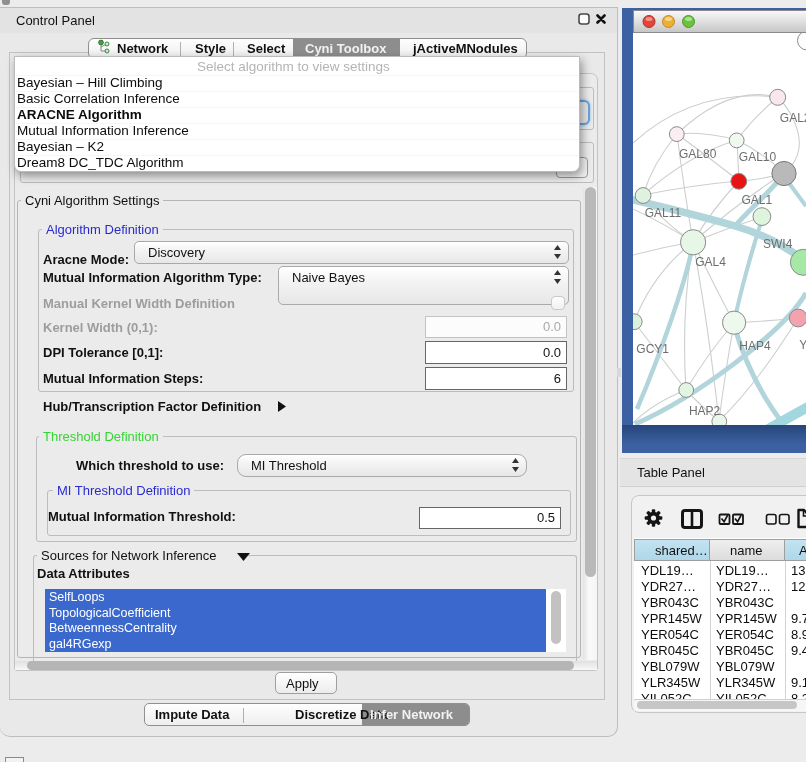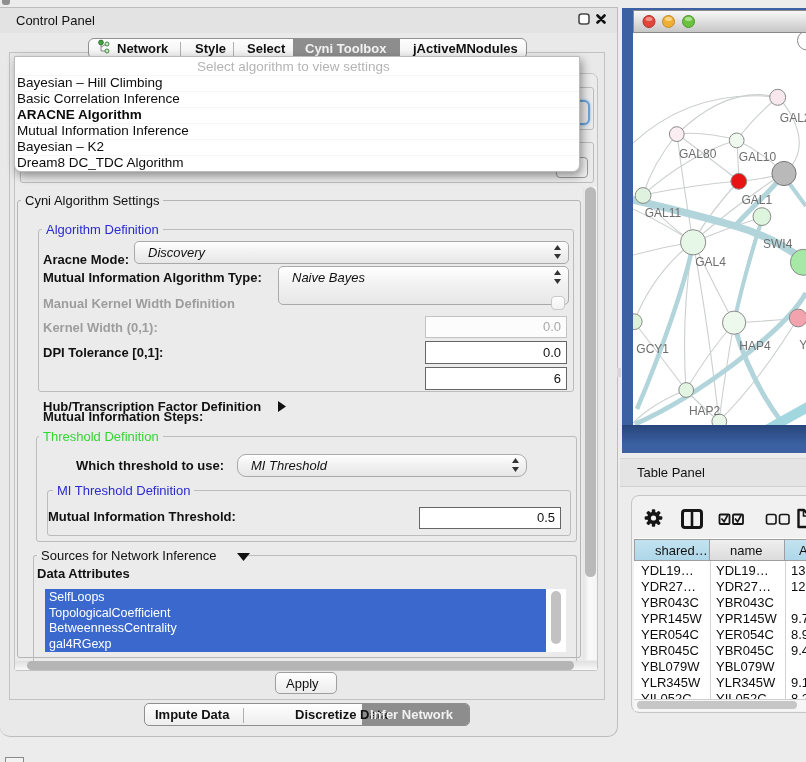--- a/index.html
+++ b/index.html
@@ -5,21 +5,21 @@
   html,body{margin:0;padding:0;}
   body{width:806px;height:762px;background:#ececec;overflow:hidden;position:relative;
        font-family:"Liberation Sans",sans-serif;-webkit-font-smoothing:antialiased;}
   .abs{position:absolute;box-sizing:border-box;}
   .lbl{position:absolute;font-size:13px;color:#111;white-space:nowrap;}
   .bold{font-weight:bold;}
   .dis{color:#9d9d9d;}
   .combo{position:absolute;box-sizing:border-box;border:1px solid #a9a9a9;border-radius:5px;
          background:linear-gradient(#ffffff,#f2f2f2 45%,#e7e7e7);
          font-size:13px;color:#111;}
-  .combo .ctext{position:absolute;left:13px;top:3px;font-style:italic;}
+  .combo .ctext{position:absolute;left:13px;top:3px;}
   .combo .arrows{position:absolute;right:6px;top:2px;width:9px;height:16px;}
   .field{position:absolute;box-sizing:border-box;background:#fff;font-size:13px;color:#111;
          text-align:right;}
   .group{position:absolute;box-sizing:border-box;border:1px solid #bcbcbc;border-radius:3px;}
   .gtitle{position:absolute;font-size:13px;background:#ebebeb;padding:0 4px;white-space:nowrap;}
 </style>
 </head>
 <body>
 
 <div class="abs" style="left:2px;top:0;width:8px;height:5px;background:#8f8f8f;border-radius:0 0 3px 3px;"></div>
@@ -88,21 +88,21 @@
 
 <div class="lbl bold dis" style="left:43px;top:296px;">Manual Kernel Width Definition</div>
 <div class="abs" style="left:551px;top:296px;width:14px;height:14px;border:1.5px solid #c9c9c9;border-radius:4px;background:linear-gradient(#fdfdfd,#f1f1f1);"></div>
 
 <div class="lbl bold dis" style="left:43px;top:320px;">Kernel Width (0,1):</div>
 <div class="field" style="left:425px;top:316px;width:142px;height:22px;border:1px solid #c3c3c3;background:#fcfcfc;color:#a9a9a9;padding:2px 5px 0 0;">0.0</div>
 
 <div class="lbl bold" style="left:43px;top:345px;">DPI Tolerance [0,1]:</div>
 <div class="field" style="left:425px;top:341px;width:142px;height:23px;border:1px solid #666;padding:3px 5px 0 0;">0.0</div>
 
-<div class="lbl bold" style="left:43px;top:371px;margin-top:38px;">Mutual Information Steps:</div>
+<div class="lbl bold" style="left:43px;top:371px;">Mutual Information Steps:</div>
 <div class="field" style="left:425px;top:367px;width:142px;height:23px;border:1px solid #666;padding:3px 5px 0 0;">6</div>
 
 <div class="lbl bold" style="left:43px;top:399px;">Hub/Transcription Factor Definition</div>
 <svg class="abs" style="left:276px;top:400px;" width="11" height="13" viewBox="0 0 11 13">
     <path d="M2 1 L10 6.5 L2 12 Z" fill="#111"></path>
   </svg>
 
 <div class="group" style="left:36px;top:436px;width:541px;height:106px;"></div>
 <div class="gtitle" style="left:39px;top:429px;color:#35d435;">Threshold Definition</div>
 

